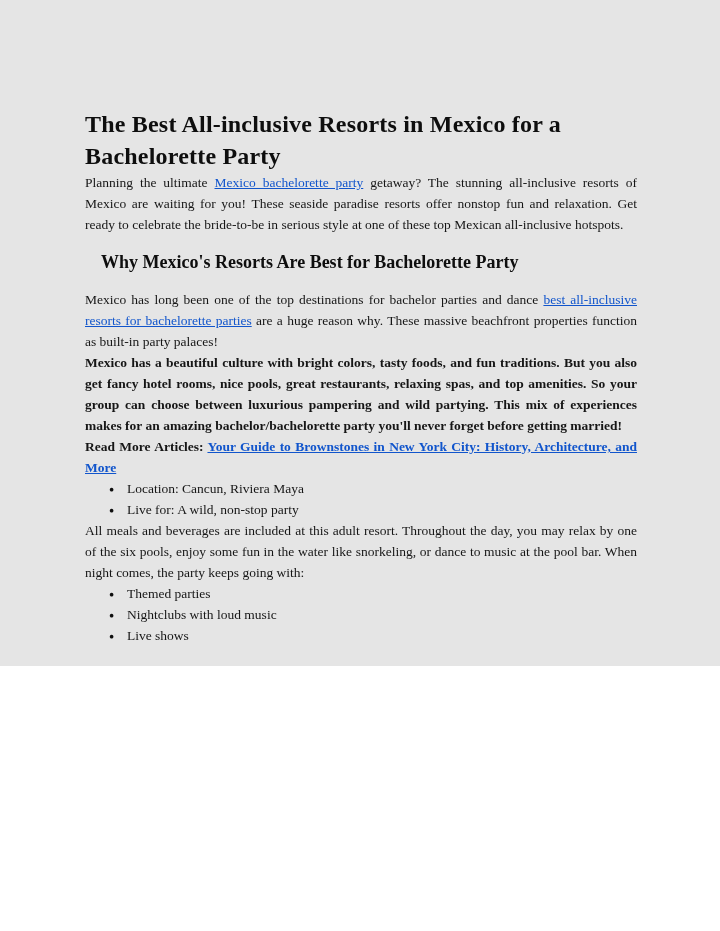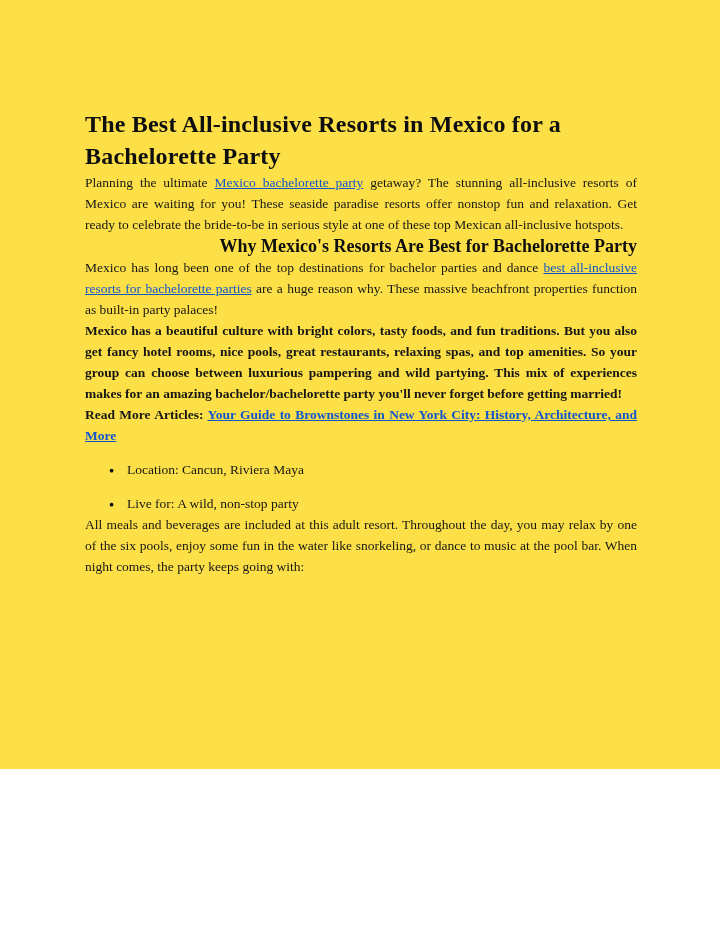--- a/index.html
+++ b/index.html
@@ -1,20 +1,20 @@
 <!DOCTYPE html>
 <html><head>
 <meta charset="utf-8">
 <style>
   * { box-sizing: border-box; }
   html, body { margin: 0; padding: 0; background: #ffffff; }
   .page {
     width: 720px;
-    height: 769px;
-    background: #fde047;
+    height: 666px;
+    background: #e5e5e5;
     position: relative;
     overflow: hidden;
     font-family: "Liberation Serif", "DejaVu Serif", serif;
     color: #161616;
   }
   .content {
     padding: 100px 83px 0 85px;
   }
   h1.doc-title {
     margin: 8px 0 0 0;
@@ -22,22 +22,21 @@
     line-height: 32px;
     font-weight: bold;
     color: #0e0e0e;
     letter-spacing: 0.2px;
   }
   h2.doc-heading {
     font-size: 18px;
     line-height: 22px;
     font-weight: bold;
     color: #0e0e0e;
-    margin: 0;
-    text-align: right;
+    margin: 16px;
   }
   p.body-text {
     font-size: 13.5px;
     line-height: 21px;
     margin: 0;
     text-align: justify;
     color: #161616;
   }
   .mt-p1   { margin-top: 21px; font-family: Liberation Serif, serif; }
   .mt-h2a  { margin-top: 34px; }
@@ -58,21 +57,20 @@
     list-style: none;
     margin: 0;
     padding: 0 0 0 24px;
     font-size: 13.5px;
     line-height: 21px;
     color: #161616;
   }
   ul.doc-list li {
     position: relative;
     padding-left: 18px;
-    margin-top: 13px;
   }
   ul.doc-list li::before {
     content: "●";
     position: absolute;
     left: 0;
     top: 1px;
     font-size: 8.5px;
     color: #0e0e0e;
   }
 </style>
@@ -95,15 +93,20 @@
     <p class="body-text mt-read"><span class="bold">Read More Articles: </span><a class="doc-link bold">Your Guide to Brownstones in New York City: History, Architecture, and More</a></p>
 
 
     <ul class="doc-list mt-ul1">
       <li>Location: Cancun, Riviera Maya</li>
       <li>Live for: A wild, non-stop party</li>
     </ul>
 
     <p class="body-text mt-p4">All meals and beverages are included at this adult resort. Throughout the day, you may relax by one of the six pools, enjoy some fun in the water like snorkeling, or dance to music at the pool bar. When night comes, the party keeps going with:</p>
 
+    <ul class="doc-list mt-ul2">
+      <li>Themed parties</li>
+      <li>Nightclubs with loud music</li>
+      <li>Live shows</li>
+    </ul>
 
   </div>
 </div>
 
 </body></html>

